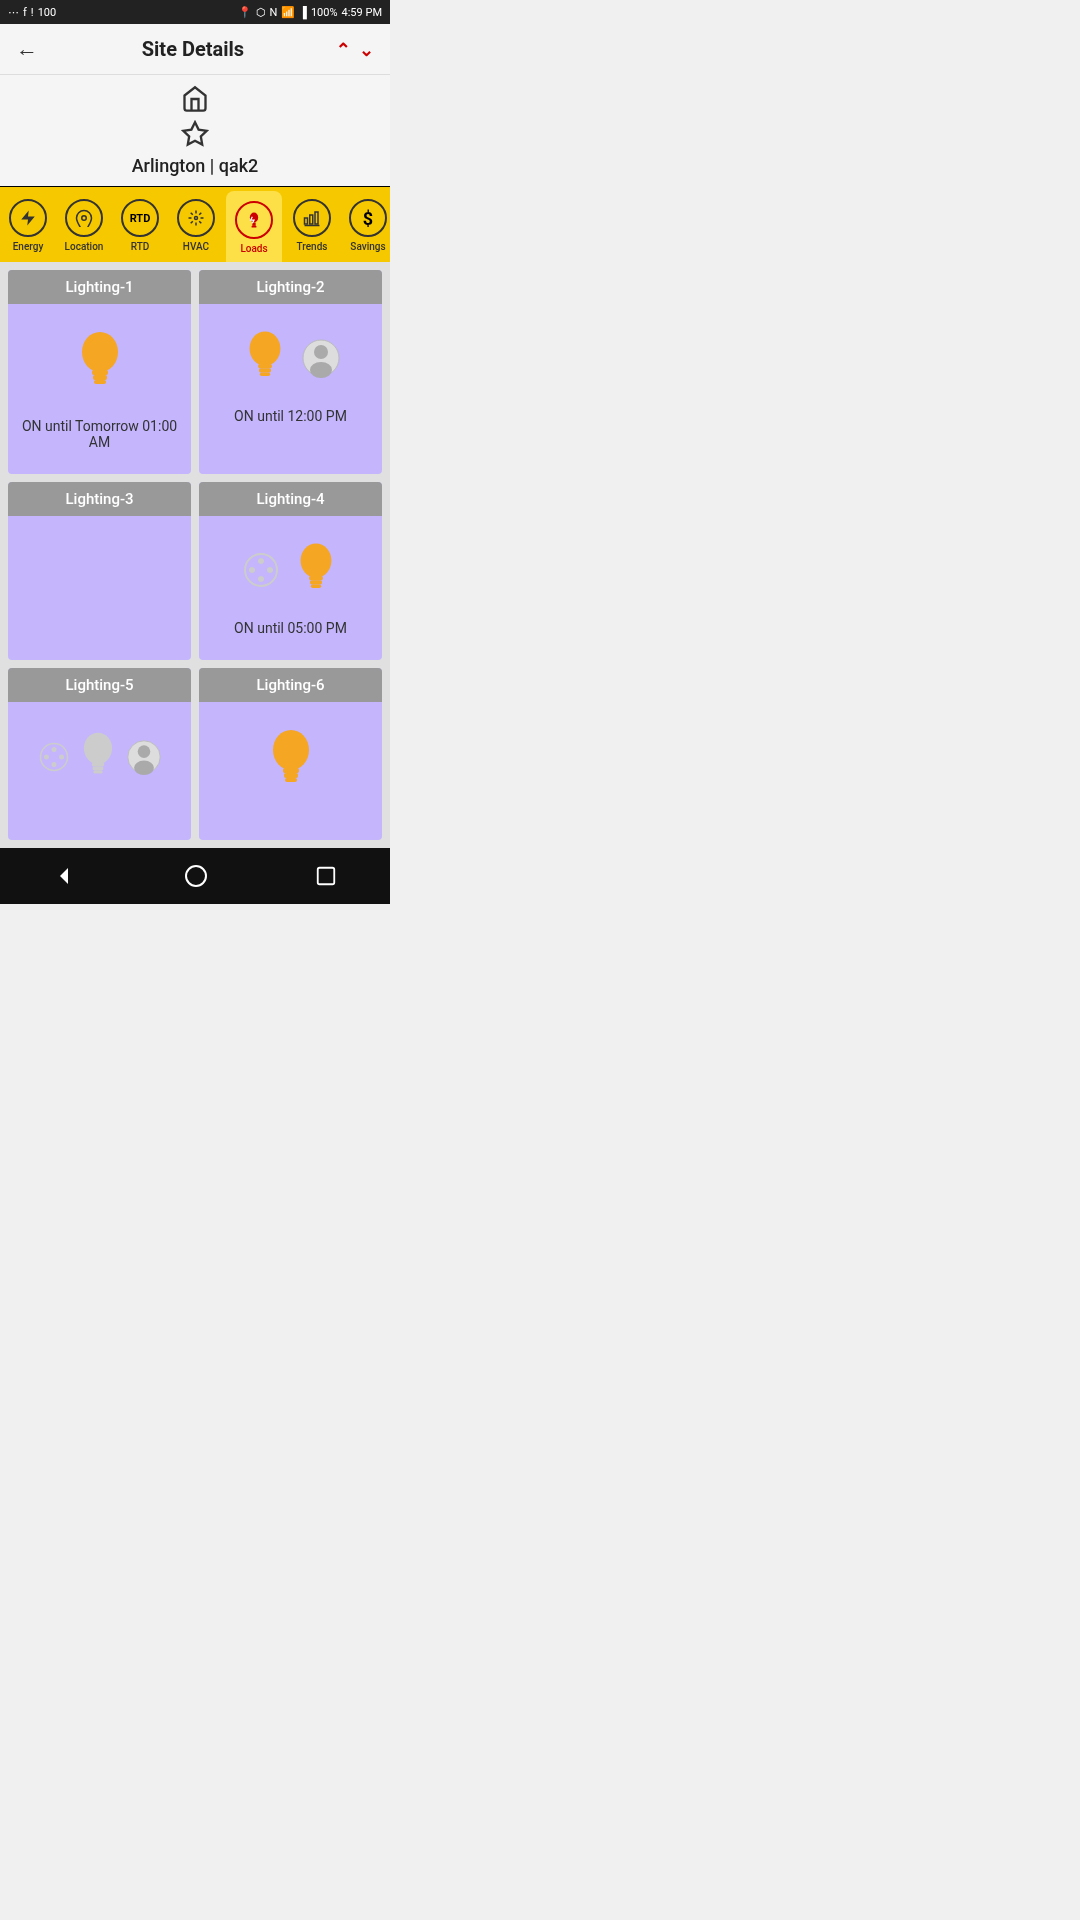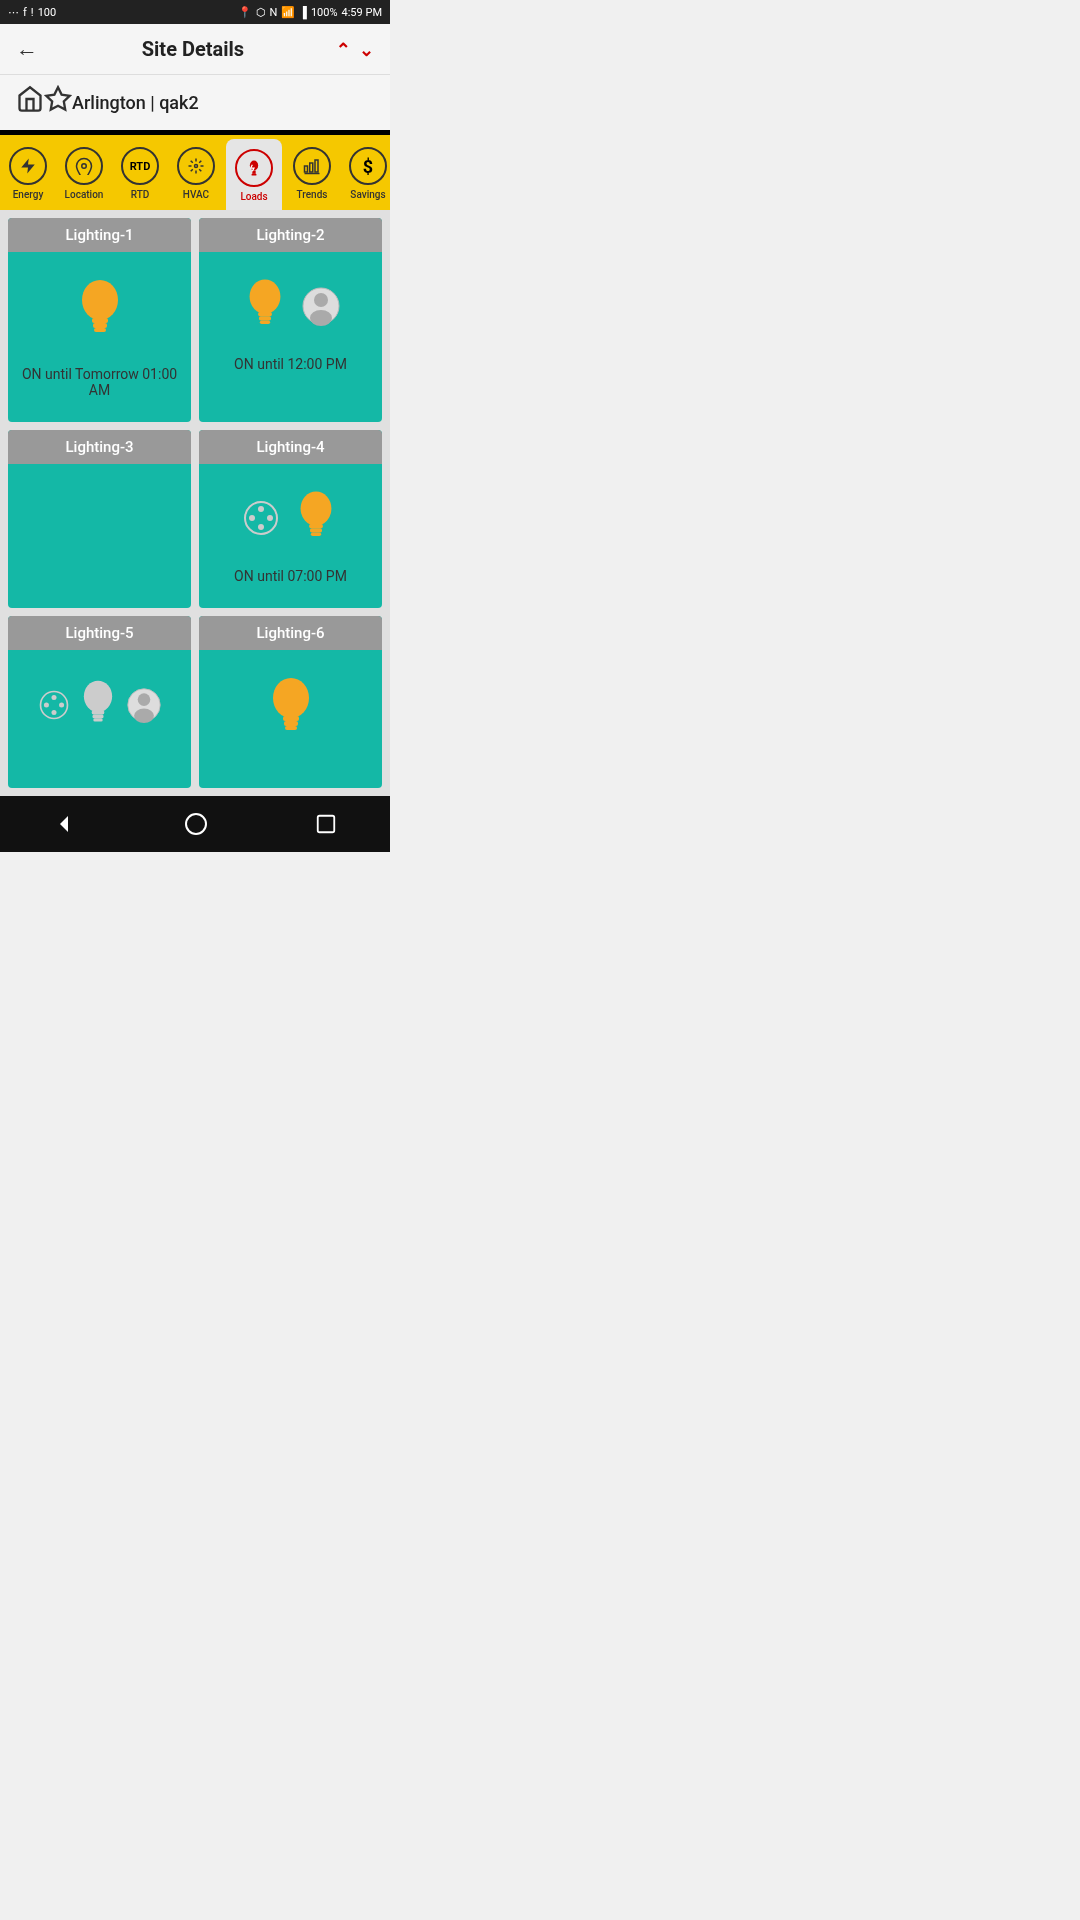--- a/index.html
+++ b/index.html
@@ -55,21 +55,22 @@
       font-size: 20px;
       cursor: pointer;
     }
 
     
     .site-bar {
       background: #f5f5f5;
       padding: 10px 16px;
       display: flex;
       align-items: center;
-      border-bottom: 5px solid #000000;
+      border-bottom: 1px solid #000000;
+      flex-direction: column;
     }
     .site-icon { font-size: 28px; color: #333; }
     .site-star { font-size: 28px; color: #333; }
     .site-name { font-size: 18px; color: #222; font-weight: 500; }
 
     
     .tab-bar {
       background: #f5c800;
       display: flex;
       align-items: center;
@@ -80,21 +81,21 @@
       display: flex;
       flex-direction: column;
       align-items: center;
       justify-content: center;
       padding: 10px 10px 8px;
       cursor: pointer;
       min-width: 56px;
       flex: 1;
     }
     .tab-item.active {
-      background: #e5e5e5;
+      background: #fde047;
       border-radius: 8px 8px 0 0;
       margin: 4px 2px 0;
     }
     .tab-icon {
       width: 38px;
       height: 38px;
       border: 2px solid #333;
       border-radius: 50%;
       display: flex;
       align-items: center;
@@ -119,21 +120,21 @@
     .grid {
       display: grid;
       grid-template-columns: 1fr 1fr;
       gap: 8px;
       padding: 8px;
       background: #e0e0e0;
     }
 
     
     .card {
-      background: #14b8a6;
+      background: #c4b5fd;
       border-radius: 4px;
       overflow: hidden;
     }
     .card-header {
       background: #999;
       color: white;
       text-align: center;
       padding: 8px 4px;
       font-size: 15px;
       font-weight: 500;
@@ -355,21 +356,21 @@
         </span>
         <span>
           <svg width="48" height="60" viewBox="0 0 56 70">
             <ellipse cx="28" cy="24" rx="18" ry="20" fill="#f5a623"></ellipse>
             <rect x="20" y="42" width="16" height="5" rx="2" fill="#f5a623"></rect>
             <rect x="21" y="47" width="14" height="5" rx="2" fill="#f5a623"></rect>
             <rect x="22" y="52" width="12" height="4" rx="2" fill="#f5a623"></rect>
           </svg>
         </span>
       </div>
-      <div class="card-status">ON until 07:00 PM</div>
+      <div class="card-status">ON until 05:00 PM</div>
     </div>
   </div>
 
   <div class="card">
     <div class="card-header">Lighting-5</div>
     <div class="card-body">
       <div class="card-icons" style="gap:6px;">
         <span>
           <svg width="32" height="32" viewBox="0 0 38 38">
             <circle cx="19" cy="19" r="16" fill="none" stroke="#ccc" stroke-width="2"></circle>

